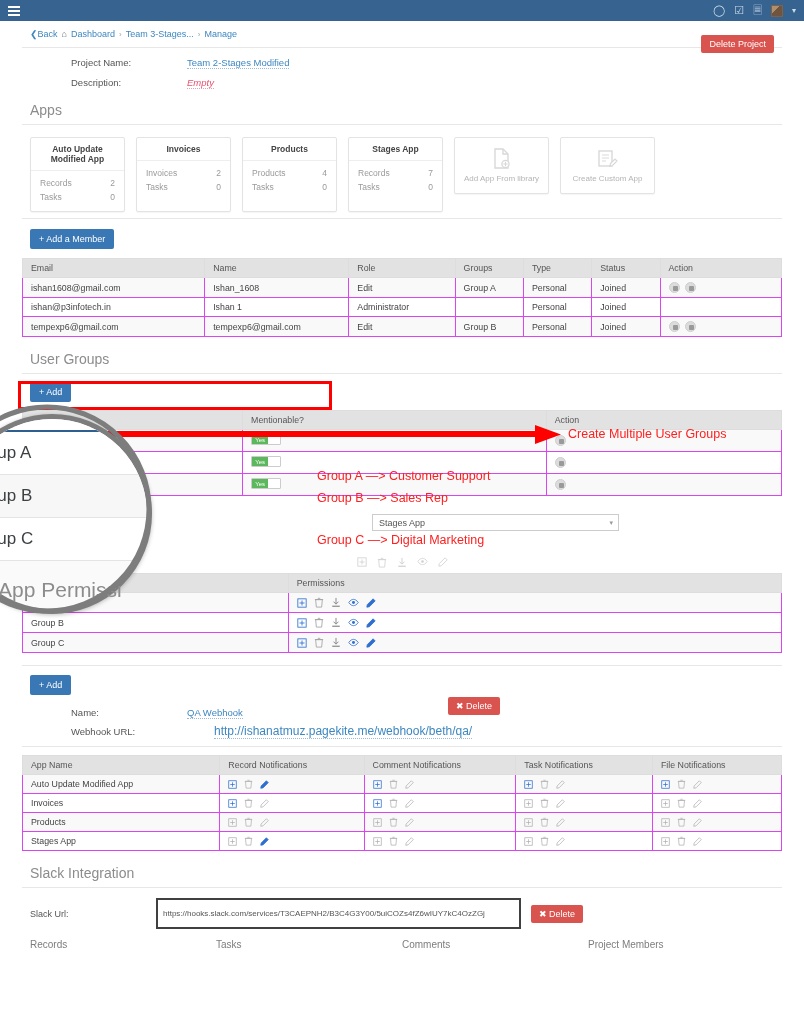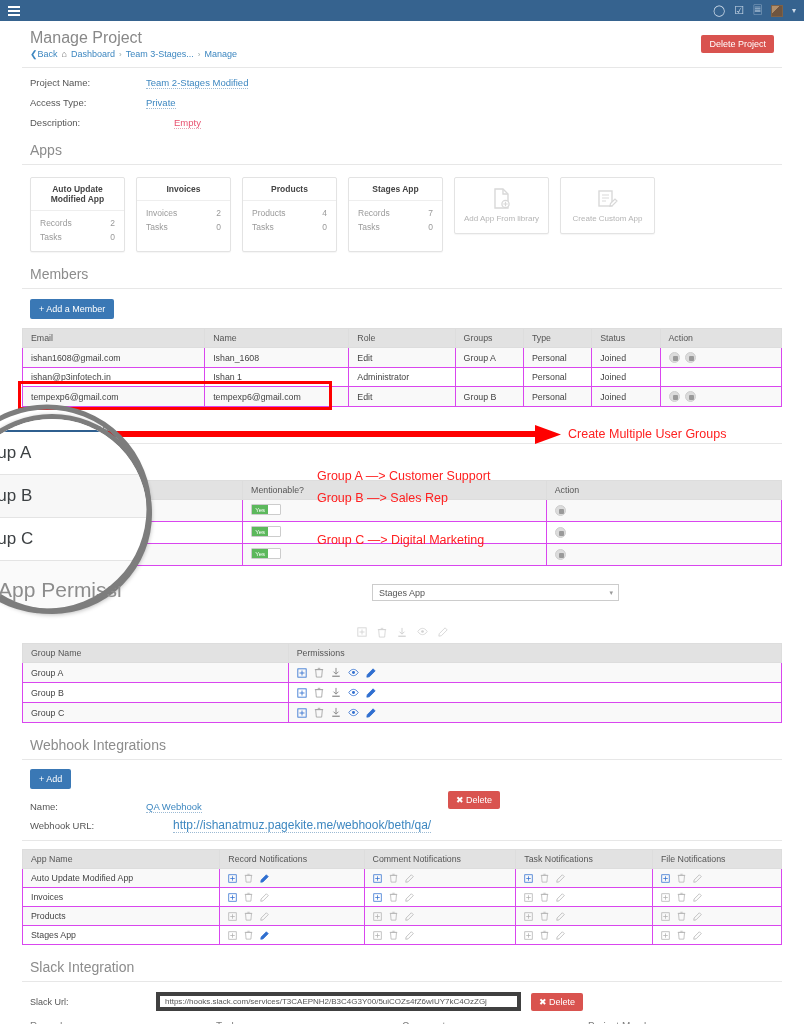--- a/index.html
+++ b/index.html
@@ -48,23 +48,23 @@
     position:absolute; right:30px; top:14px;
     background:#d9534f; color:#fff; border:none; border-radius:2px;
     font-size:9px; padding:4px 8px; cursor:pointer;
   }
 
   .hr { border-top:1px solid #e7e7e7; margin:8px 22px 0 22px; }
 
   
   .wrap { padding: 0 22px; }
   .frow { display:flex; align-items:baseline; margin: 9px 0; font-size:9.5px;}
-  .flabel { width:124px; color:#555; padding-left:8px;}
+  .flabel { width:124px; color:#555; padding-left:8px;margin-left:41px;}
   .fval a, .fval span.lnk { color:#3d87c0; font-size:9.5px; border-bottom:1px dotted #9bbad4; text-decoration:none; }
-  .fval span.empty { color:#e8506e; border-bottom:1px dotted #e8a0b0;margin-left:28px;}
+  .fval span.empty { color:#e8506e; font-style:italic; border-bottom:1px dotted #e8a0b0;}
 
   
   .sec-h { font-size:14px; color:#8c8c8c; font-weight:normal; margin:14px 0 0 8px; }
   .sec-line { border-top:1px solid #e7e7e7; margin:6px 0 0 0; }
 
   
   .apps { display:flex; gap:11px; padding: 12px 8px 0 8px; }
   .appcard { width:95px; border:1px solid #e3e3e3; background:#fff; border-radius:2px;
              box-shadow:0 1px 1px rgba(0,0,0,.04); }
   .appcard .name { text-align:center; font-size:8.5px; font-weight:bold; color:#444;
@@ -106,21 +106,21 @@
          color:#555; padding:2px 6px; display:flex; align-items:center; position:relative; }
   .sel .ca { position:absolute; right:5px; font-size:7px; color:#999; }
 
   .center-icons { display:flex; gap:10px; justify-content:center; margin:7px 0 5px 0; opacity:.45;}
 
   
   .cbcols { display:flex; padding: 6px 8px 0 8px; }
   .cbcol { width:193px; }
   .cbcol h4 { font-size:10px; font-weight:normal; color:#7d7d7d; margin:0 0 5px 0; }
 
-  .inp { height:19px; border:4px solid #404040; font-size:8px; color:#555; padding:1px 5px;
+  .inp { height:31px; border:2px solid #404040; font-size:8px; color:#555; padding:1px 5px;
          display:flex; align-items:center; }
 
   
   .overlay { position:absolute; left:0; top:0; width:804px; height:1024px; pointer-events:none; }
   .redbox { position:absolute; border:3px solid #fe0000; }
   .anntext { position:absolute; color:#fe2020; font-size:12.5px; white-space:nowrap; }
   .magnifier {
     position:absolute; border-radius:50%; border:5px solid #7d7d7d;
     background:#fafafa; overflow:hidden; box-shadow:0 1px 4px rgba(0,0,0,.25);
   }
@@ -141,44 +141,39 @@
   <div class="topright">
     <span class="ic">◯</span>
     <span class="ic">☑</span>
     <span class="ic">🗏</span>
     <span class="avatar"></span>
     <span class="caret">▾</span>
   </div>
 </div>
 
 <div class="page-head">
-  <h1 class="page-title">Manage Project</h1>
   <div class="crumbs">
     <a href="#">❮<span>Back</span></a>
     <span class="home">⌂</span>
     <a href="#">Dashboard</a>
     <span class="sep">›</span>
     <a href="#">Team 3-Stages...</a>
     <span class="sep">›</span>
     <a href="#">Manage</a>
   </div>
   <button class="btn-danger">Delete Project</button>
 </div>
 <div class="hr"></div>
 
 <div class="wrap">
   <div class="frow">
     <div class="flabel">Project Name:</div>
     <div class="fval"><a href="#">Team 2-Stages Modified</a></div>
   </div>
   <div class="frow">
-    <div class="flabel">Access Type:</div>
-    <div class="fval"><a href="#">Private</a></div>
-  </div>
-  <div class="frow">
     <div class="flabel">Description:</div>
     <div class="fval"><span class="lnk empty">Empty</span></div>
   </div>
 </div>
 
 <div class="wrap">
   <div class="sec-h">Apps</div>
   <div class="sec-line"></div>
   <div class="apps">
 
@@ -254,21 +249,20 @@
         <path d="M5 6h7M5 9h7M5 12h4" stroke="#b9b9b9" stroke-width="1.1"></path>
         <path d="M13.5 14.5l4.5-4.5 2 2-4.5 4.5-2.6.6z" fill="#fff" stroke="#b9b9b9" stroke-width="1.2"></path>
       </svg>
       <div class="glabel">Create Custom App</div>
     </div>
 
   </div>
 </div>
 
 <div class="wrap">
-  <div class="sec-h">Members</div>
   <div class="sec-line"></div>
   <div style="padding:10px 8px 9px 8px;">
     <button class="btn-primary">+ Add a Member</button>
   </div>
   <table class="tbl">
     <thead>
       <tr>
         <th style="width:24%">Email</th>
         <th style="width:19%">Name</th>
         <th style="width:14%">Role</th>
@@ -474,21 +468,20 @@
                 <path d="M8.5 1l2.5 2.5-7 7L1 11l.5-3z" fill="#2f6fd0" stroke="#2f6fd0"></path>
               </svg>
           </div>
         </td>
       </tr>
     </tbody>
   </table>
 </div>
 
 <div class="wrap" style="margin-top:12px;">
-  <div class="sec-h">Webhook Integrations</div>
   <div class="sec-line"></div>
   <div style="padding:9px 8px 6px 8px;">
     <button class="btn-primary">+ Add</button>
   </div>
   <div style="position:relative;">
     <div class="frow" style="margin:6px 0;">
       <div class="flabel">Name:</div>
       <div class="fval"><a href="#">QA Webhook</a></div>
     </div>
     <div class="frow" style="margin:6px 0;gap:27px;">

